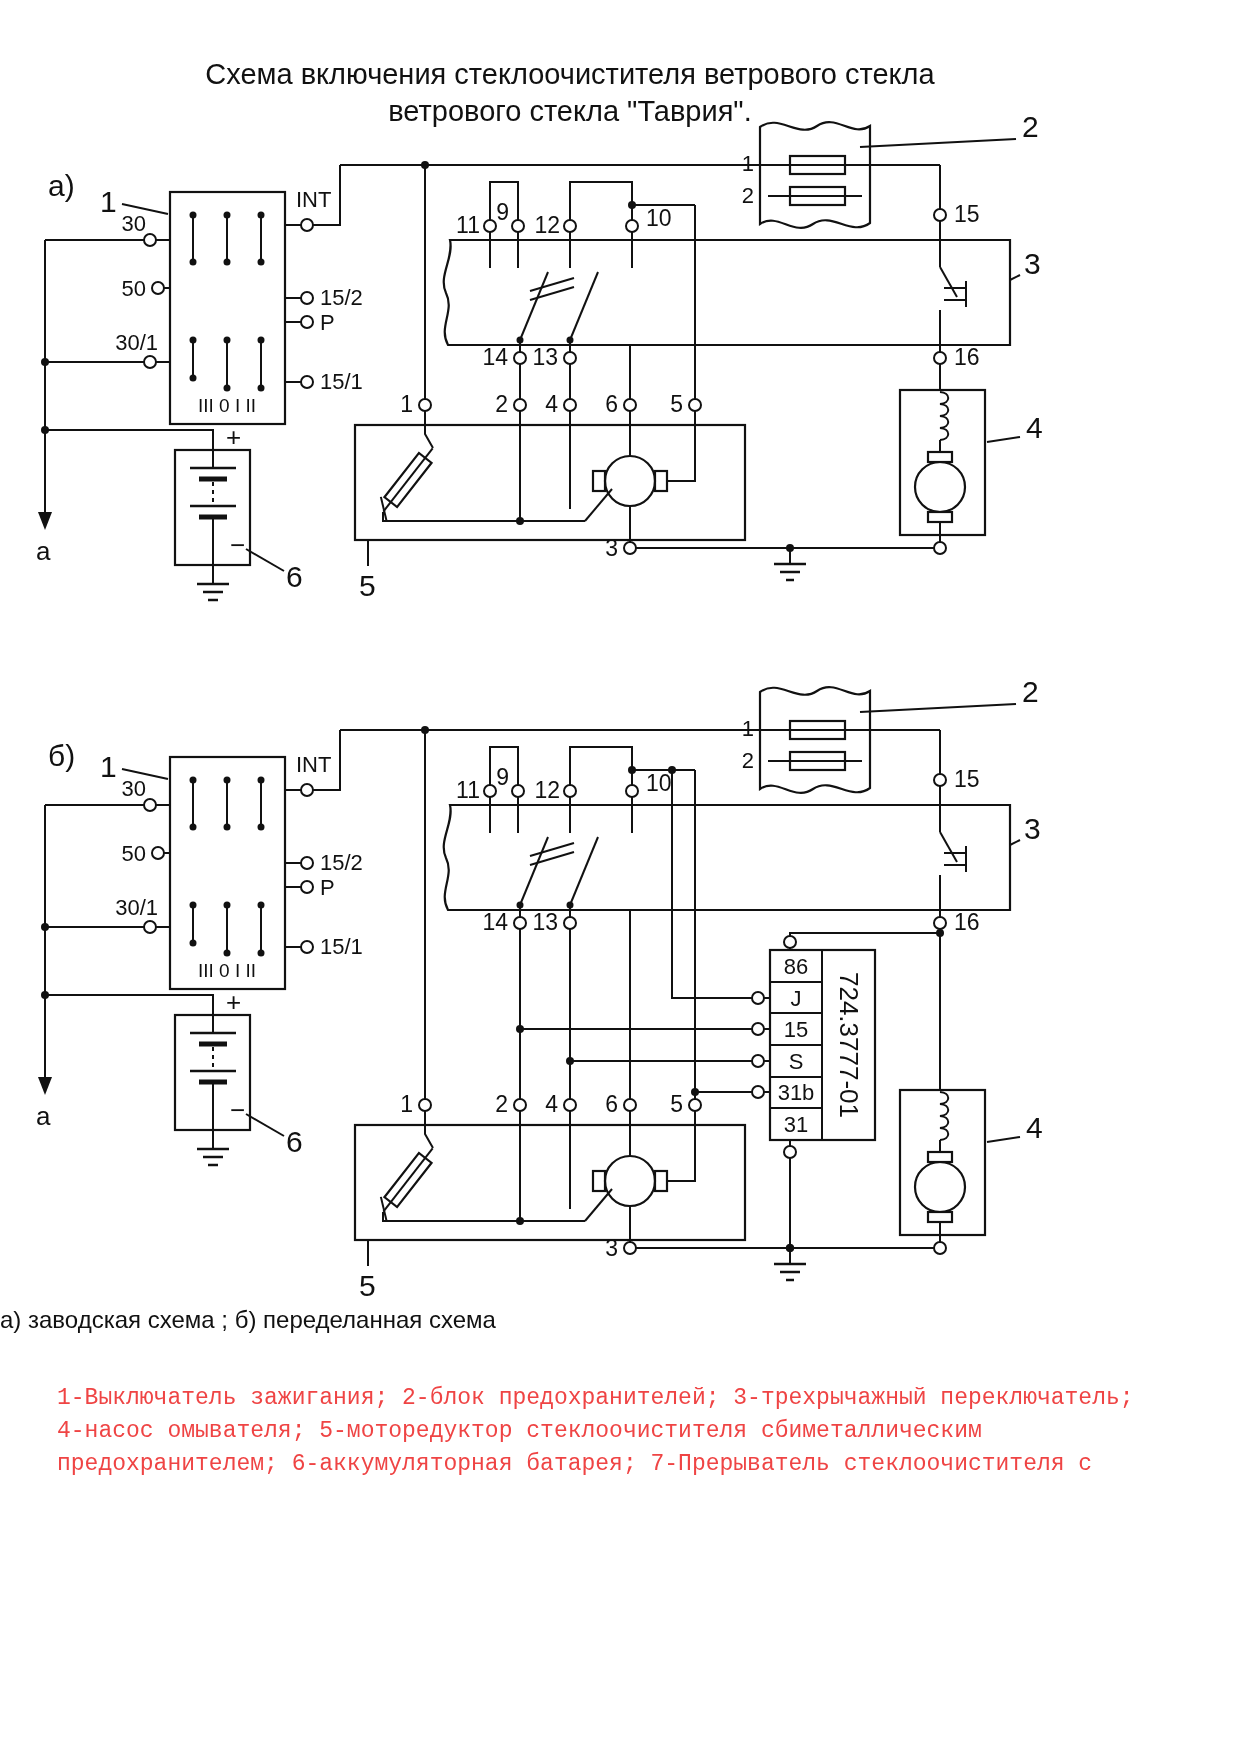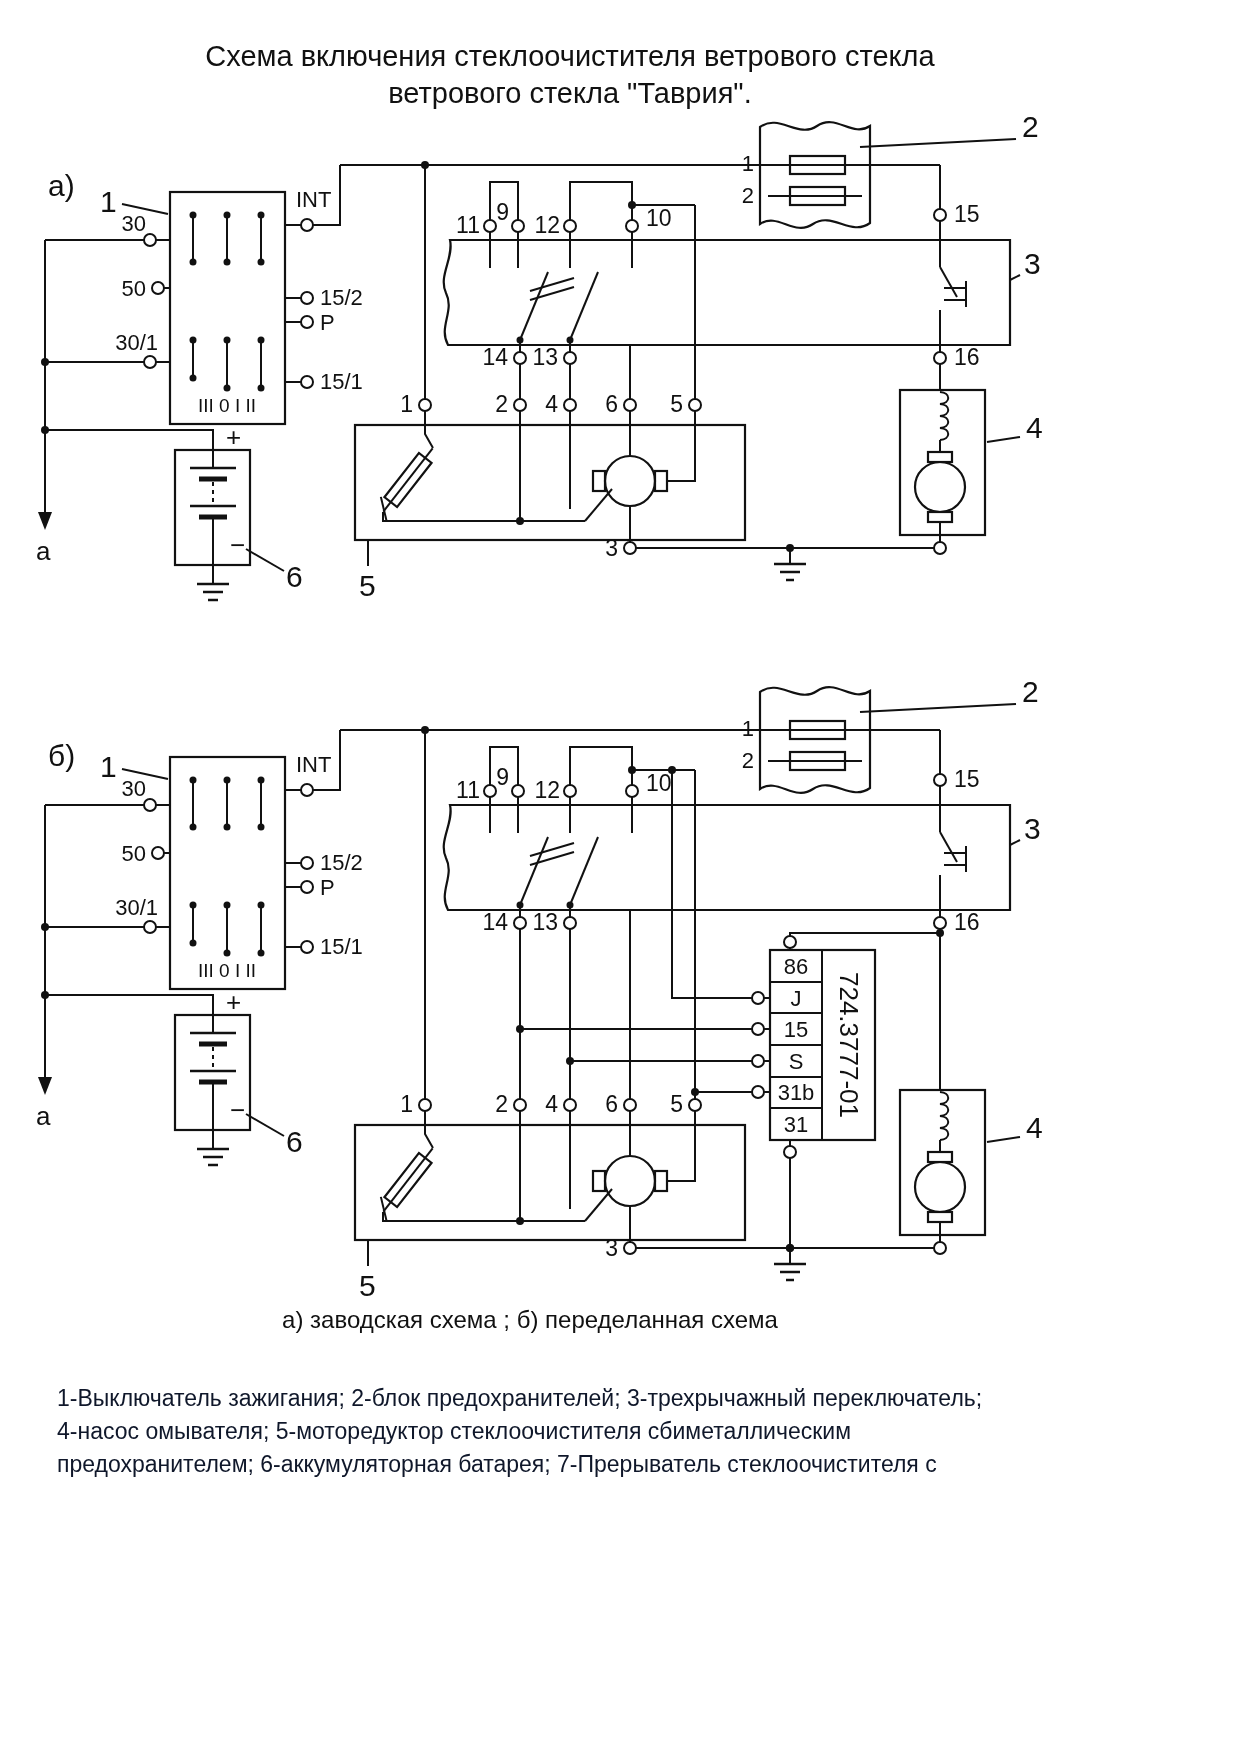--- a/index.html
+++ b/index.html
@@ -1,20 +1,20 @@
 <!DOCTYPE html>
 <html><head>
 <meta charset="utf-8">
 <style>
   html,body{margin:0;padding:0;background:#fff;}
   body{width:1240px;height:1754px;position:relative;font-family:"Liberation Sans",sans-serif;color:#111;overflow:hidden;}
   .abs{position:absolute;}
-  #title{top:38px;left:0;width:1140px;text-align:center;font-size:29px;line-height:37px;color:#111;}
-  #caption{top:1306px;left:0;width:1060px;text-align:center;font-size:24px;color:#111;}
-  #legend{top:1382px;left:57px;width:1140px;font-size:23px;line-height:33px;color:#0f172a;}
+  #title{top:56px;left:0;width:1140px;text-align:center;font-size:29px;line-height:37px;color:#111;}
+  #caption{top:1306px;left:0;width:1060px;font-size:24px;color:#111;}
+  #legend{top:1382px;left:57px;width:1140px;font-size:23px;line-height:33px;color:#ef4444;font-family:Liberation Mono, monospace;}
   svg text{font-family:"Liberation Sans",sans-serif;fill:#111;}
   .w{stroke:#111;stroke-width:2;fill:none;}
   .w25{stroke:#111;stroke-width:2.5;fill:none;}
   .thick{stroke:#111;stroke-width:5;fill:none;}
   .box{stroke:#111;stroke-width:2.2;fill:#fff;}
   .boxn{stroke:#111;stroke-width:2.2;fill:none;}
   .dot{fill:#111;stroke:none;}
   .oc{stroke:#111;stroke-width:2;fill:#fff;}
   .t19{font-size:19px;} .t22{font-size:22px;} .t23{font-size:23px;} .t26{font-size:26px;} .t30{font-size:30px;}
 </style>

